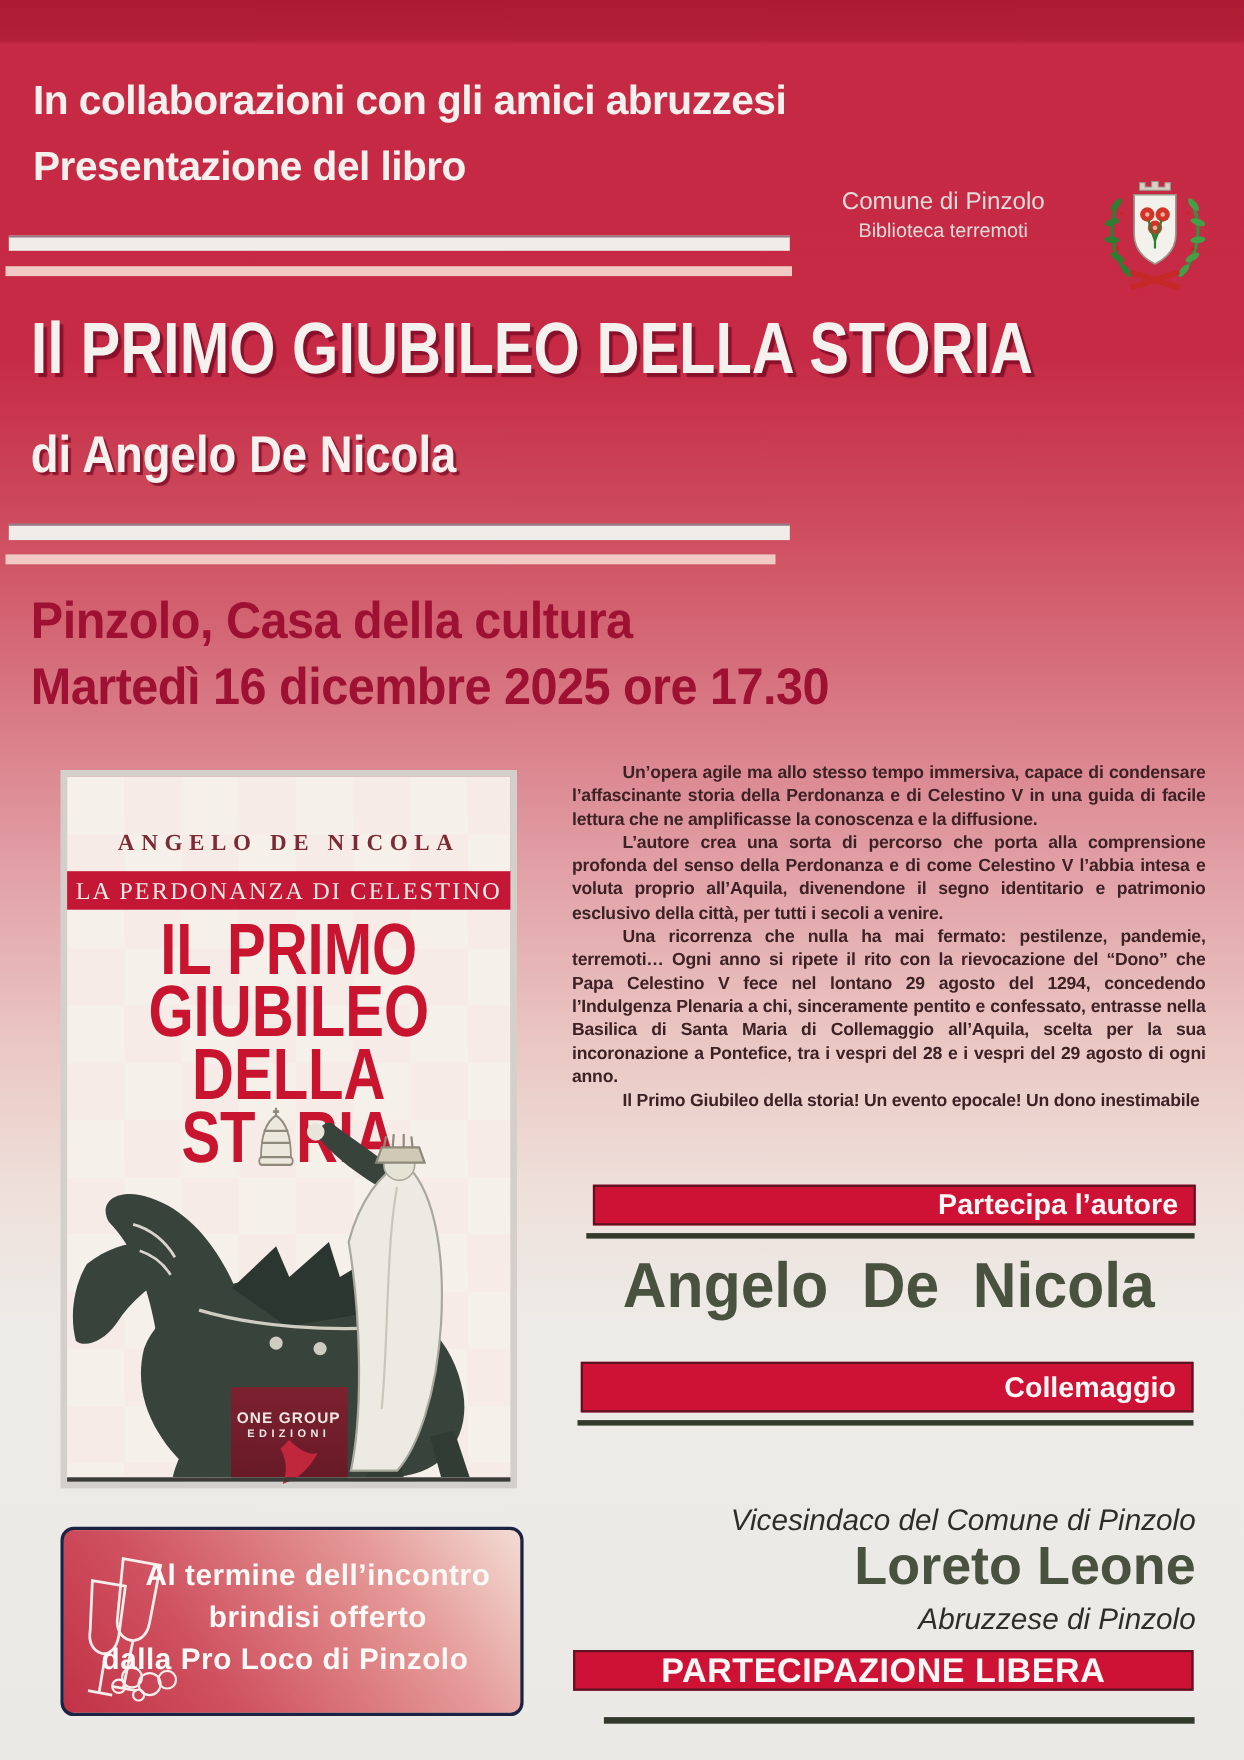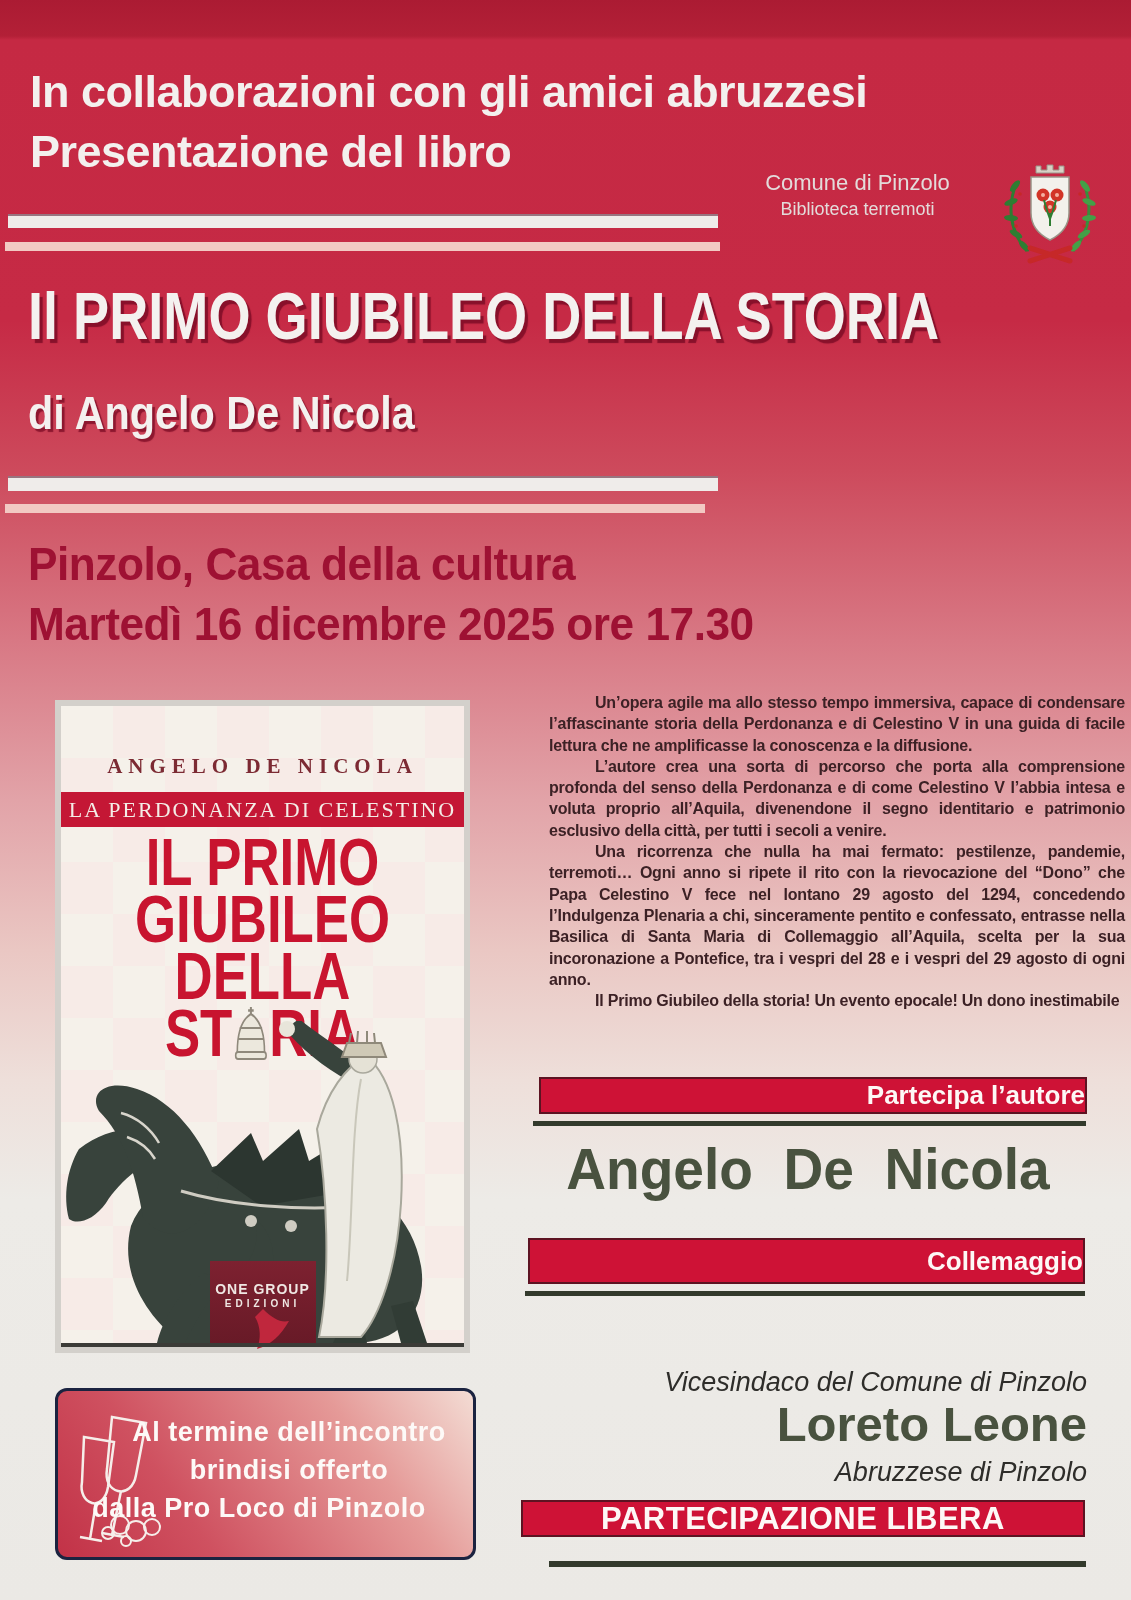--- a/index.html
+++ b/index.html
@@ -6,21 +6,21 @@
   .poster{
     position:relative;width:1131px;height:1600px;overflow:hidden;
     font-family:"Liberation Sans","DejaVu Sans",sans-serif;
     background:linear-gradient(180deg,
       #ab1b33 0px,#b32037 36px,#c52943 40px,#c62a45 320px,
       #cd4a5c 470px,#d87884 640px,#e2a3a8 800px,#eac7c3 950px,
       #eedfda 1080px,#edebe7 1200px,#ebe9e5 1600px);
   }
   
   .head-lines{position:absolute;left:30px;top:62px;color:#f3f0ee;font-weight:700;
-    font-size:45px;line-height:60px;letter-spacing:-0.5px;}
+    font-size:37px;line-height:60px;letter-spacing:-0.5px;}
   .org-block{position:absolute;left:740px;top:170px;width:235px;text-align:center;
     color:#e3dbda;line-height:26px;}
   .org-l1{font-size:22px;}
   .org-l2{font-size:18px;}
   .coa{position:absolute;left:1000px;top:156px;}
   .bar{position:absolute;}
   .bar-white{background:#efecea;border-top:2px solid rgba(80,20,40,.55);}
   .bar-pink{background:#f2c9c3;}
   .b1{left:8px;top:214px;width:710px;height:12px;}
   .b2{left:5px;top:242px;width:715px;height:9px;}
@@ -51,25 +51,25 @@
     transform:scaleX(0.80);transform-origin:50% 0;letter-spacing:0;}
   .cover-title .tiara{display:inline-block;width:44px;height:56px;vertical-align:-6px;margin:0 1px;}
   .horse{position:absolute;left:0;bottom:4px;width:403px;height:322px;}
   .pub-box{position:absolute;left:50%;bottom:4px;transform:translateX(-50%);
     width:106px;height:82px;background:linear-gradient(180deg,#7d2130,#681a27);
     color:#efe7e3;text-align:center;padding-top:20px;box-sizing:border-box;}
   .pub-l1{font-size:14px;font-weight:700;letter-spacing:1px;}
   .pub-l2{font-size:10px;font-weight:700;letter-spacing:4px;margin-top:1px;}
   
   .paras{position:absolute;left:520px;top:692px;width:576px;color:#3c2125;
-    font-weight:700;font-size:16px;line-height:21.3px;text-align:justify;letter-spacing:-0.2px;margin-left:29px;}
+    font-weight:700;font-size:16px;line-height:21.3px;text-align:justify;letter-spacing:-0.2px;}
   .paras p{margin:0;text-indent:46px;}
   .banner{position:absolute;background:#ce1236;border:2px solid #5d1322;color:#fdf8f6;
     font-weight:700;display:flex;align-items:center;box-sizing:border-box;}
-  .banner-right{justify-content:flex-end;font-size:26px;}
+  .banner-right{justify-content:flex-end;padding-right:14px;font-size:26px;}
   .bn1{left:539px;top:1077px;width:548px;height:37px;}
   .bn2{left:528px;top:1238px;width:557px;height:46px;}
   .bn3{left:521px;top:1500px;width:564px;height:37px;justify-content:center;font-size:31px;letter-spacing:0.5px;}
   .dline{position:absolute;background:#333a2c;}
   .dl1{left:533px;top:1121px;width:553px;height:5px;}
   .dl2{left:525px;top:1291px;width:560px;height:5px;}
   .dl3{left:549px;top:1561px;width:537px;height:6px;}
   .big-name{position:absolute;left:520px;top:1135px;width:576px;text-align:center;
     font-size:58px;font-weight:700;color:#49523f;word-spacing:16px;white-space:nowrap;
     transform:scaleX(0.95);transform-origin:50% 0;}

